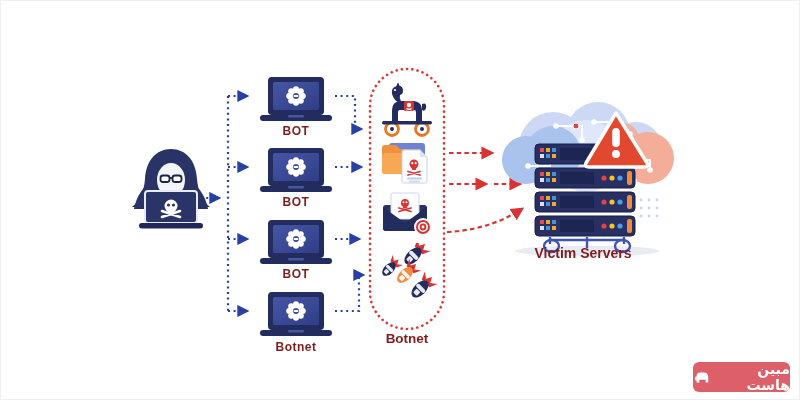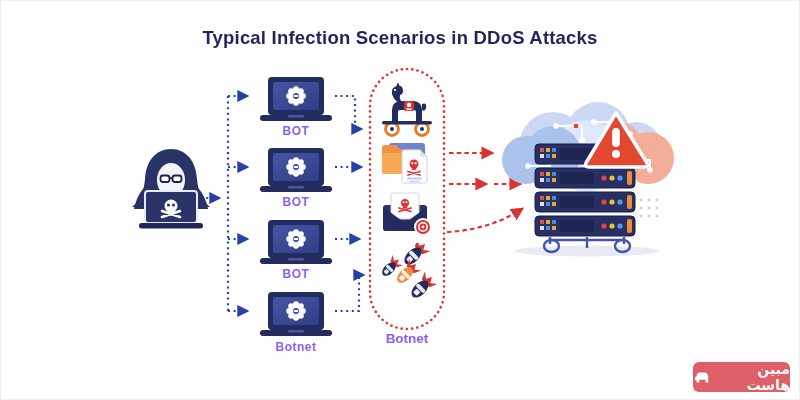--- a/index.html
+++ b/index.html
@@ -1,21 +1,21 @@
 <!DOCTYPE html>
 <html><head>
 <meta charset="utf-8">
 <style>
   html,body{margin:0;padding:0;background:#fff;}
   .canvas{position:relative;width:800px;height:400px;background:#ffffff;overflow:hidden;
           font-family:"Liberation Sans",sans-serif;border:1px solid #f0f0f0;box-sizing:border-box;}
   .abs{position:absolute;}
   .title{position:absolute;top:26px;left:0;width:100%;text-align:center;
          font-size:18.5px;font-weight:700;color:#1e2558;letter-spacing:.2px;}
-  .lbl{position:absolute;text-align:center;font-weight:700;color:#8b5cf6;}
+  .lbl{position:absolute;text-align:center;font-weight:700;color:#7f1d1d;}
   .bot-lbl{width:76px;font-size:12px;letter-spacing:.5px;}
   .hacker-lbl{width:110px;font-size:15px;}
   .oval-lbl{width:80px;font-size:13.5px;}
   .victim-lbl{width:150px;font-size:14px;}
   .watermark{position:absolute;left:692px;top:361px;width:97px;height:30px;background:#dc5f6a;
              border-radius:6px;display:flex;align-items:center;justify-content:center;gap:7px;
              direction:rtl;}
   .watermark .wm-text{color:#fff;font-size:14px;font-weight:700;font-family:"DejaVu Sans",sans-serif;}
 </style>
 </head>
@@ -56,21 +56,20 @@
       </g>
       <g id="bomb">
         <polygon points="-8,-5.5 -16,-9 -11.5,-3 -17,0 -11.5,3 -16,9 -8,5.5" fill="#d93434"></polygon>
         <ellipse cx="0" cy="0" rx="10.5" ry="6" fill="currentColor"></ellipse>
         <rect x="-3" y="-5.6" width="4" height="11.2" rx="2" fill="#fff" opacity=".9"></rect>
         <rect x="2" y="-2.6" width="5.2" height="5.2" rx="1" fill="#fff" opacity=".9"></rect>
       </g>
     </defs>
   </svg>
 
-  <div class="title">Typical Infection Scenarios in DDoS Attacks</div>
 
   <svg class="abs" style="left:0;top:0" width="800" height="400">
     <g stroke="#2740a5" stroke-width="2.2" fill="none" stroke-dasharray="2 3.6">
       <path d="M227,95 V310"></path>
       <path d="M194,197 H218" marker-end="url(#mb)"></path>
       <path d="M227,95 H246" marker-end="url(#mb)"></path>
       <path d="M227,166 H246" marker-end="url(#mb)"></path>
       <path d="M227,238 H246" marker-end="url(#mb)"></path>
       <path d="M227,310 H246" marker-end="url(#mb)"></path>
       <path d="M334,95 H354 V128 H360" marker-end="url(#mb)"></path>
@@ -289,20 +288,21 @@
           <circle cx="122" cy="130" r="2.6" fill="#49a0e8"></circle>
         <rect x="129" y="123" width="5" height="14" rx="2" fill="#ef8c3e"></rect>
       </g>
     </g>
     <g>
       <path d="M118,17 L149,67 Q151,71 146,71 H91 Q86,71 88,67 Z" fill="#e2472f" stroke="#ffffff" stroke-width="3.5" stroke-linejoin="round"></path>
       <rect x="114.2" y="32" width="7.6" height="19" rx="3.8" fill="#fff"></rect>
       <circle cx="118" cy="58" r="4" fill="#fff"></circle>
     </g>
   </svg>
+  <div class="lbl victim-lbl" style="left:507px;top:244px">Victim Servers</div>
 
   <div class="watermark">
     <span class="wm-text">مبین هاست</span>
     <svg width="19" height="15" viewBox="0 0 19 15">
       <path d="M17,13 V8 Q17,2 12,2 H8 Q4,2 4,6 Q2,6 2,9 Q2,11 4,11 V13 H7 V10 H14 V13 Z" fill="#ffffff"></path>
     </svg>
   </div>
 
 </div>
 

